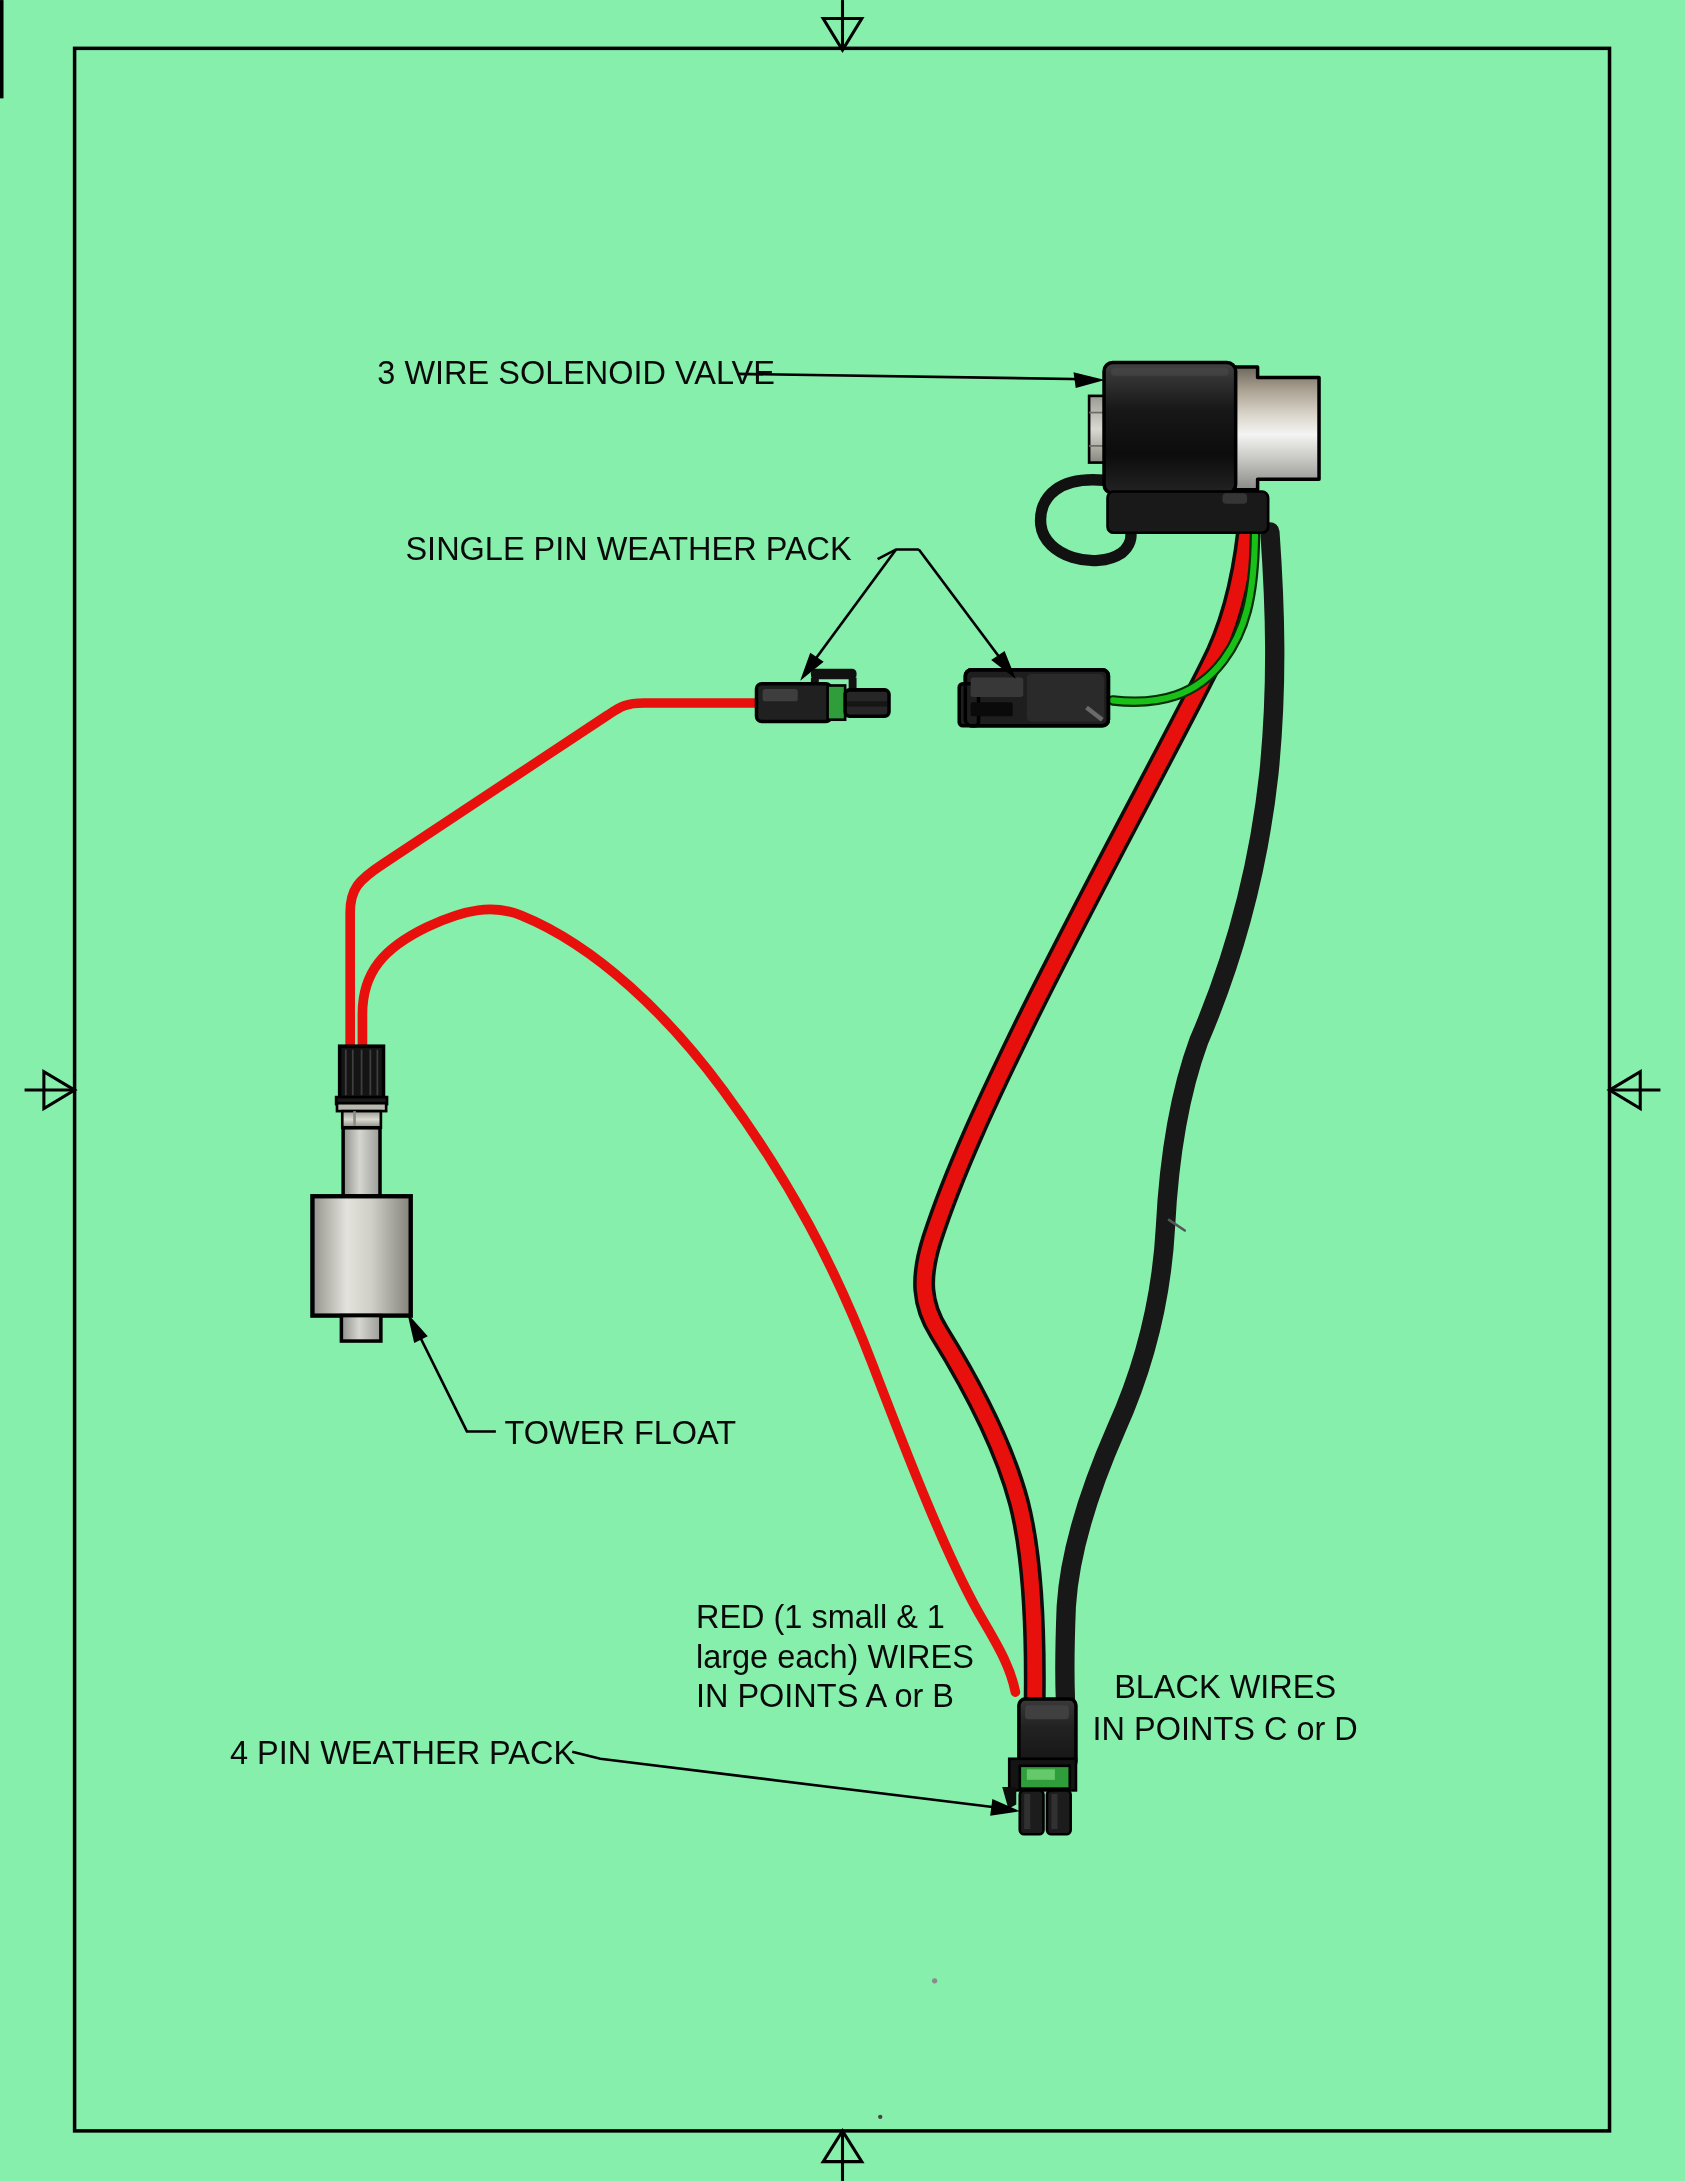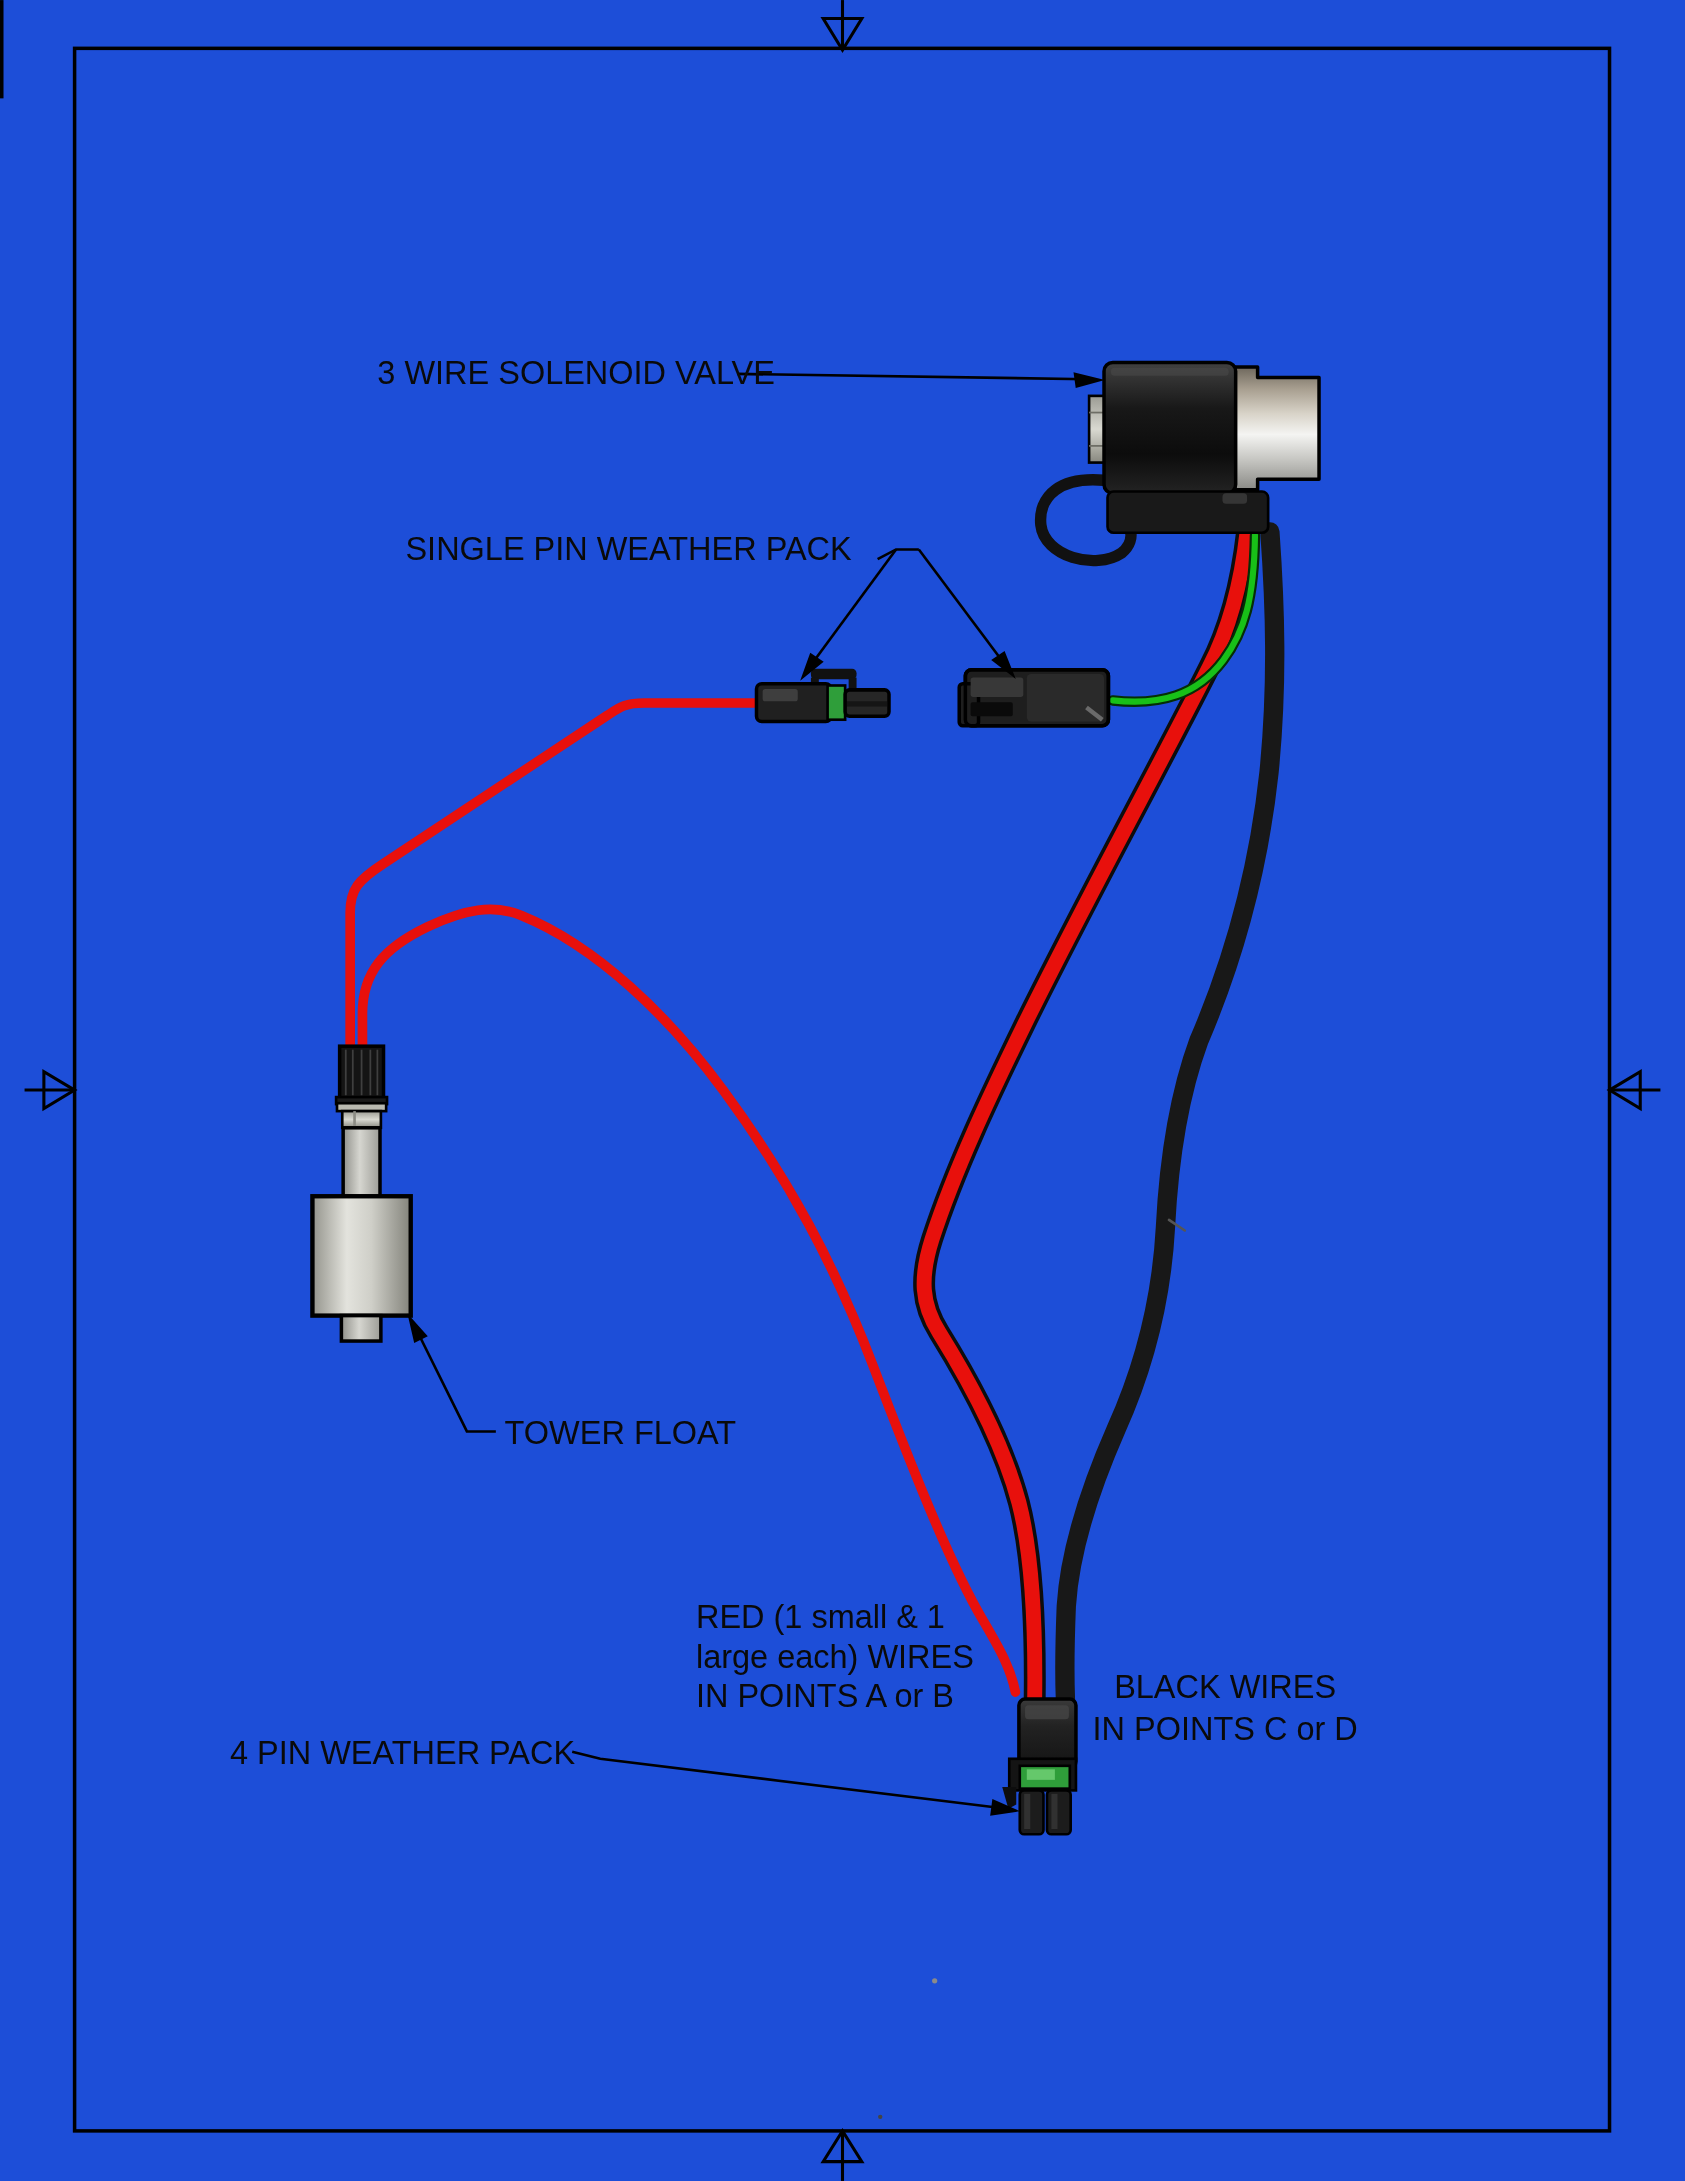--- a/index.html
+++ b/index.html
@@ -1,16 +1,16 @@
 <!DOCTYPE html>
 <html style="font-size:14px"><head>
 <meta charset="utf-8">
 <style>
   html,body{margin:0;padding:0;background:#ffffff;}
-  .page{position:relative;width:1685px;height:2181px;background:#1d4ed8;overflow:hidden;}
+  .page{position:relative;width:1685px;height:2181px;background:#86efac;overflow:hidden;}
   svg{display:block;}
   text{font-family:"Liberation Sans","DejaVu Sans",sans-serif;font-size:37px;fill:#0a0a0a;}
 </style>
 </head>
 <body>
 
 <div class="page">
 <svg width="1685" height="2181" viewBox="0 0 1920 2485">
   <defs>
     <linearGradient id="gradBody" x1="0" y1="0" x2="0" y2="1">

